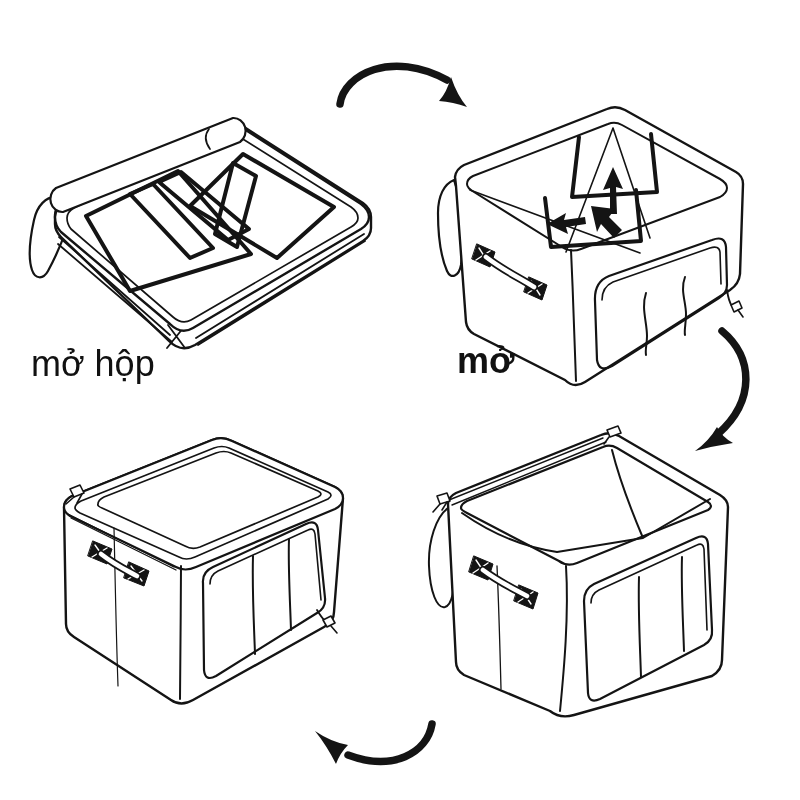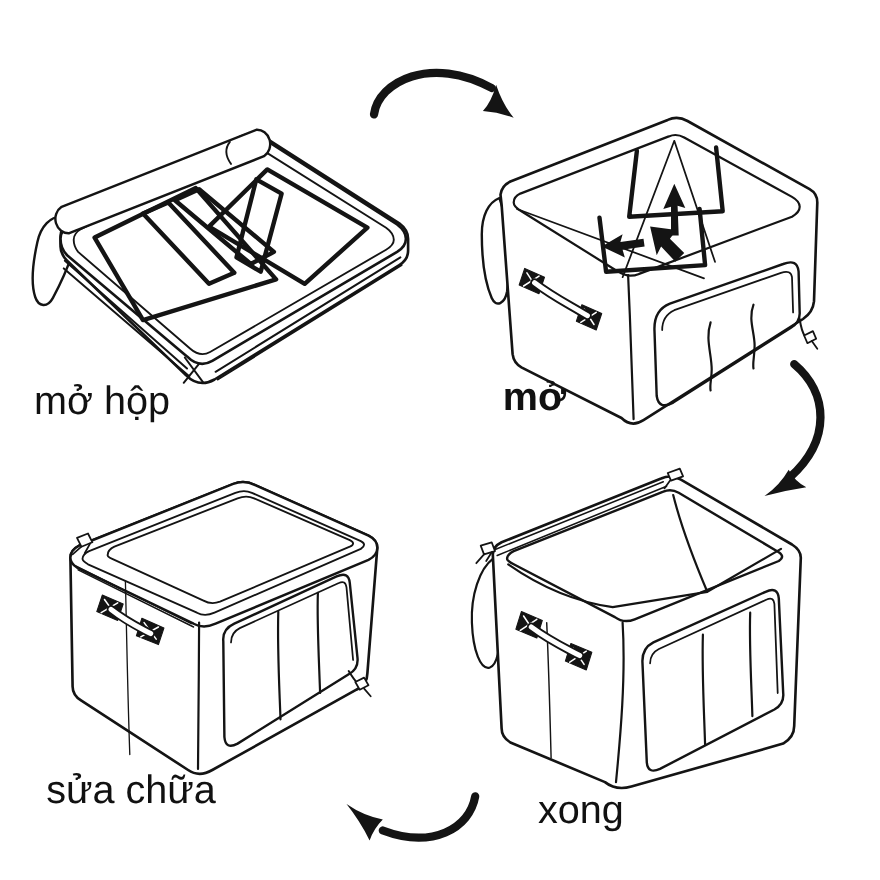--- a/index.html
+++ b/index.html
@@ -145,15 +145,13 @@
       </g>
       <g>
         <path d="M432,724 C427,753 393,772 348,755" stroke-width="7.5"></path>
         <path d="M315,731 Q331,742 348,745 Q340,753 336,764 Q327,746 315,731 Z" fill="#141414" stroke="none"></path>
       </g>
     </g>
   </svg>
 
   <div class="step-label lbl-folded">mở hộp</div>
   <div class="step-label lbl-opening">mở</div>
-  <div class="step-label lbl-done">xong</div>
-  <div class="step-label lbl-assembled">sửa chữa</div>
 </div>
 
 </body></html>

